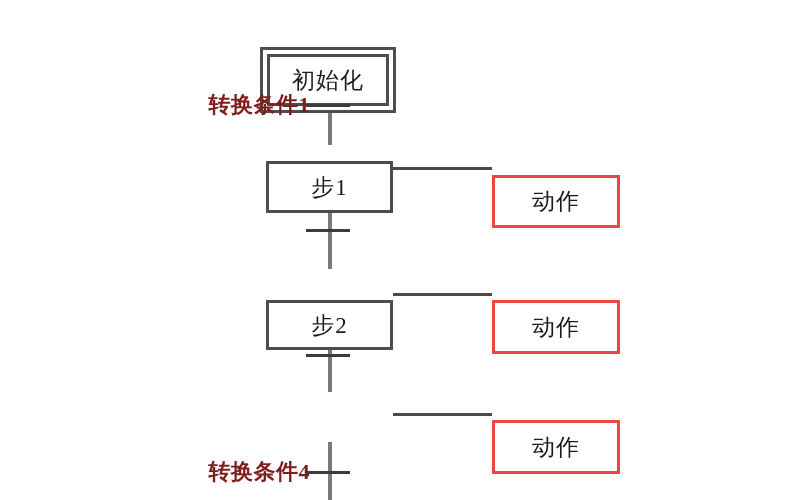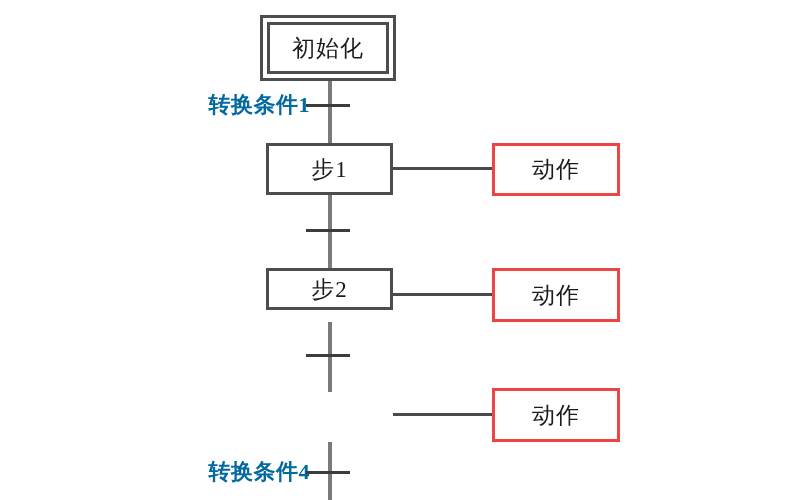--- a/index.html
+++ b/index.html
@@ -36,20 +36,21 @@
 
   
   .box {
     position: absolute;
     box-sizing: border-box;
     background: #ffffff;
     border: 3px solid #4d4d4d;
     display: flex;
     align-items: center;
     justify-content: center;
+    margin-top: 32px;
   }
   .box .label {
     font-size: 23px;
     color: #1b1b1b;
     letter-spacing: 1px;
     line-height: 1;
     white-space: nowrap;
   }
 
   
@@ -70,21 +71,21 @@
 
   
   .box.action {
     border: 3px solid #ef4444;
   }
 
   
   .cond-label {
     position: absolute;
     font-size: 22px;
-    color: #0369a1;
+    color: #7f1d1d;
     white-space: nowrap;
     letter-spacing: 0.5px;
     text-align: right;
     line-height: 1;
     font-weight: 700;
   }
 </style>
 </head>
 <body>
 
@@ -98,31 +99,31 @@
 
   <div class="box initial" style="left:260px; top:15px; width:136px; height:66px;">
     <div class="inner">
       <span class="label">初始化</span>
     </div>
   </div>
 
   <div class="cond-label" style="left:150px; top:94px; width:160px;">转换条件1</div>
   <div class="tick" style="left:306px; top:104px;"></div>
 
-  <div class="box" style="left:266px; top:143px; width:127px; height:52px;">
+  <div class="box" style="left:266px; top:129px; width:127px; height:52px;">
     <span class="label">步1</span>
   </div>
   <div class="hline" style="left:393px; top:167px; width:99px;"></div>
   <div class="box action" style="left:492px; top:143px; width:128px; height:53px;">
     <span class="label">动作</span>
   </div>
 
   <div class="tick" style="left:306px; top:229px;"></div>
 
-  <div class="box" style="left:266px; top:268px; width:127px; height:42px;">
+  <div class="box" style="left:266px; top:268px; width:127px; height:50px;">
     <span class="label">步2</span>
   </div>
   <div class="hline" style="left:393px; top:293px; width:99px;"></div>
   <div class="box action" style="left:492px; top:268px; width:128px; height:54px;">
     <span class="label">动作</span>
   </div>
 
   <div class="tick" style="left:306px; top:354px;"></div>
 
   <div class="hline" style="left:393px; top:413px; width:99px;"></div>

